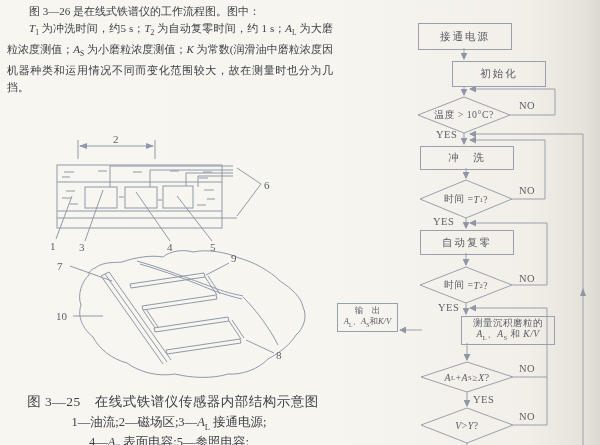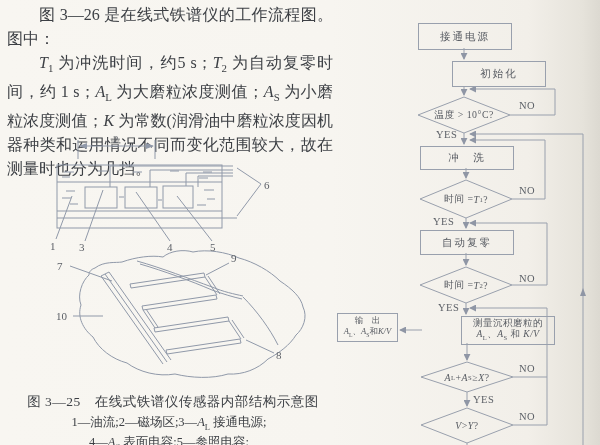--- a/index.html
+++ b/index.html
@@ -6,21 +6,21 @@
   body{
     width:600px;height:445px;position:relative;overflow:hidden;
     background:linear-gradient(90deg,#f8f6f1 0%,#f7f5f0 55%,#f2efe9 88%,#e6e3db 97%,#dcd9d1 100%);
     font-family:"Liberation Serif","DejaVu Serif",serif;
     color:#3f4247;
   }
   .it{font-style:italic;font-family:"Liberation Serif","DejaVu Serif",serif;}
   sub{font-size:0.68em;}
 
   
-  .text-col{position:absolute;left:7px;top:3px;width:326px;font-size:16px;line-height:24px;text-align:justify;color:#3d4045;}
+  .text-col{position:absolute;left:7px;top:3px;width:326px;font-size:11px;line-height:17px;text-align:justify;color:#3d4045;}
   .para{margin:0;text-indent:2em;}
 
   
   .fig-svg{position:absolute;left:0;top:130px;}
   .caption{position:absolute;left:0;top:393px;width:338px;text-align:center;color:#3d4045;}
   .cap-title{font-size:13.5px;letter-spacing:0.5px;padding-left:8px;}
   .cap-line{font-size:12.5px;margin-top:2.5px;}
 
   
   .flow{position:absolute;left:0;top:0;width:600px;height:445px;}
@@ -191,21 +191,21 @@
   <div class="fnode" style="left:420px;top:146px;width:92px;height:22px;text-align:right;">
       <span>冲　洗</span>
     </div>
   <div class="fnode" style="left:420px;top:230px;width:92px;height:23px;">
       <span>自动复零</span>
     </div>
   <div class="fnode two" style="left:421px;top:316px;width:92px;height:27px;margin-left:40px;">
     <span><span>测量沉积磨粒的</span></span>
     <span><span class="it">A</span><sub>L</sub><span>、</span><span class="it">A</span><sub>S</sub><span> 和 </span><span class="it">K/V</span></span>
   </div>
-  <div class="fnode two small" style="left:337px;top:313px;width:59px;height:27px;">
+  <div class="fnode two small" style="left:337px;top:303px;width:59px;height:27px;">
     <span><span>输　出</span></span>
     <span><span class="it">A</span><sub>L</sub><span>、</span><span class="it">A</span><sub>S</sub><span>和</span><span class="it">K/V</span></span>
   </div>
 
   <div class="dtext" style="left:418px;top:105px;width:92px;height:20px;">
       <span>温度 &gt; 10°C?</span>
     </div>
   <div class="dtext" style="left:420px;top:189px;width:92px;height:20px;">
       <span>时间 = </span>
       <span class="it">T</span>

